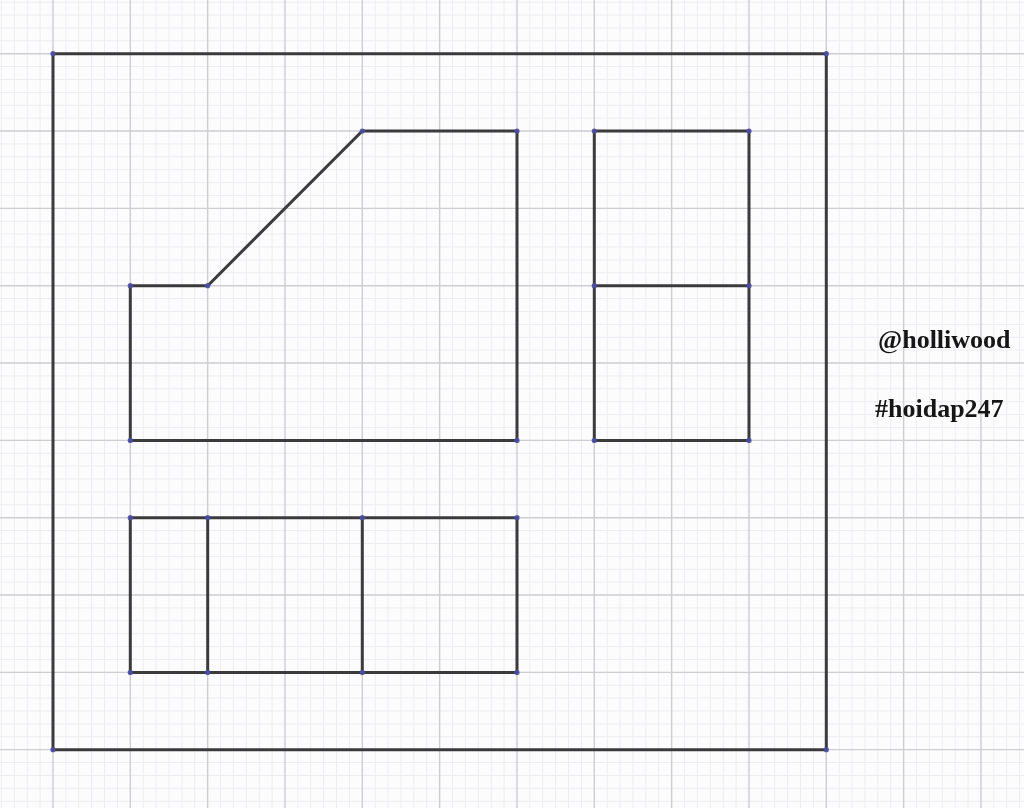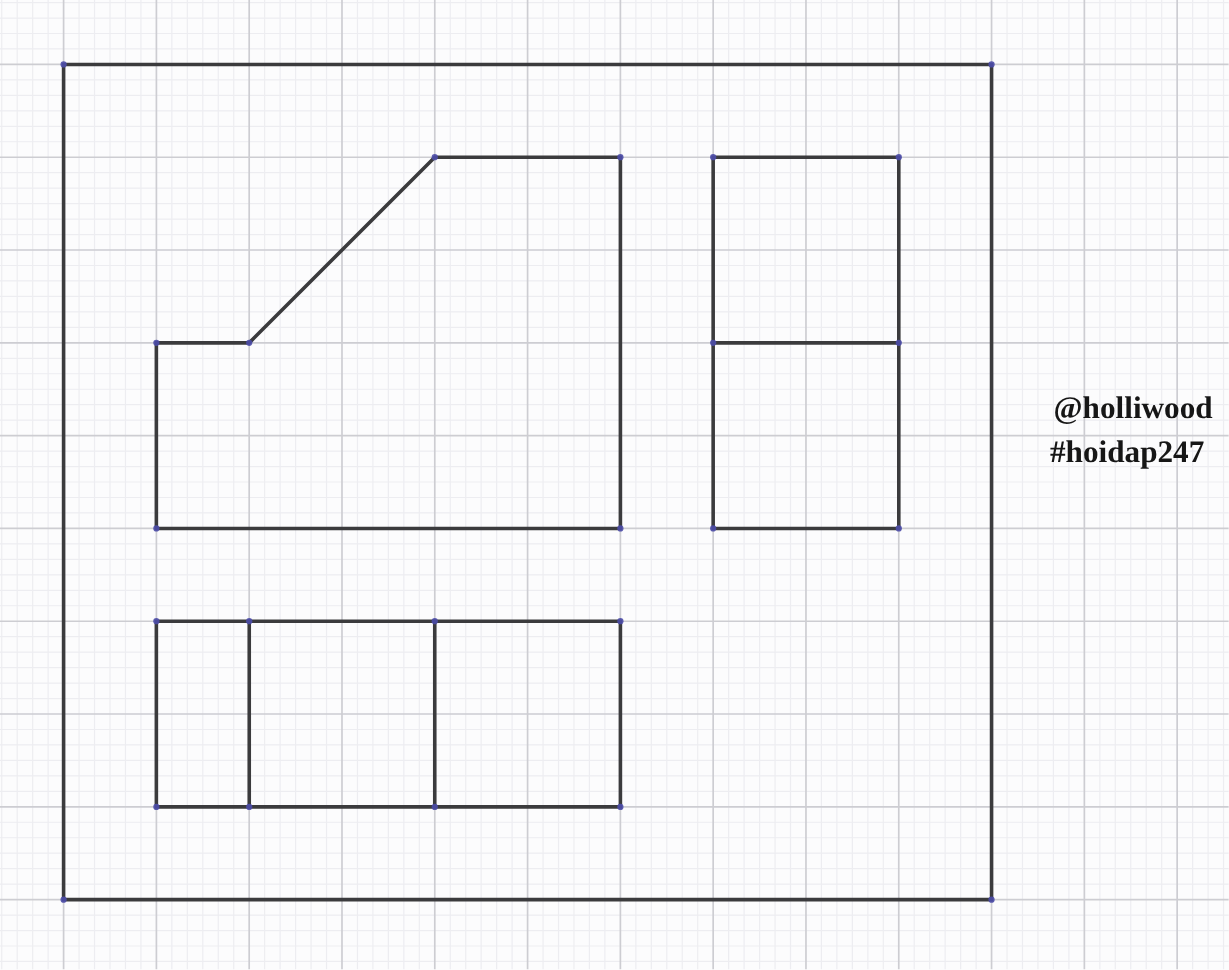--- a/index.html
+++ b/index.html
@@ -216,14 +216,14 @@
         <circle cx="517" cy="672.4" r="2.6" fill="#4d4da8" opacity="0.9"></circle>
         <circle cx="130.3" cy="672.4" r="2.6" fill="#4d4da8" opacity="0.9"></circle>
         <circle cx="207.7" cy="517.7" r="2.6" fill="#4d4da8" opacity="0.9"></circle>
         <circle cx="207.7" cy="672.4" r="2.6" fill="#4d4da8" opacity="0.9"></circle>
         <circle cx="362.3" cy="517.7" r="2.6" fill="#4d4da8" opacity="0.9"></circle>
         <circle cx="362.3" cy="672.4" r="2.6" fill="#4d4da8" opacity="0.9"></circle>
       </g>
   </svg>
 
   <div id="wm1" class="watermark-line" style="color: rgb(22, 22, 22);">@holliwood</div>
-  <div id="wm2" class="watermark-line" style="color: rgb(22, 22, 22);">#hoidap247</div>
+  <div id="wm2" class="watermark-line" style="color: rgb(22, 22, 22); margin-top: 32px;">#hoidap247</div>
 </div>
 
 </body></html>

